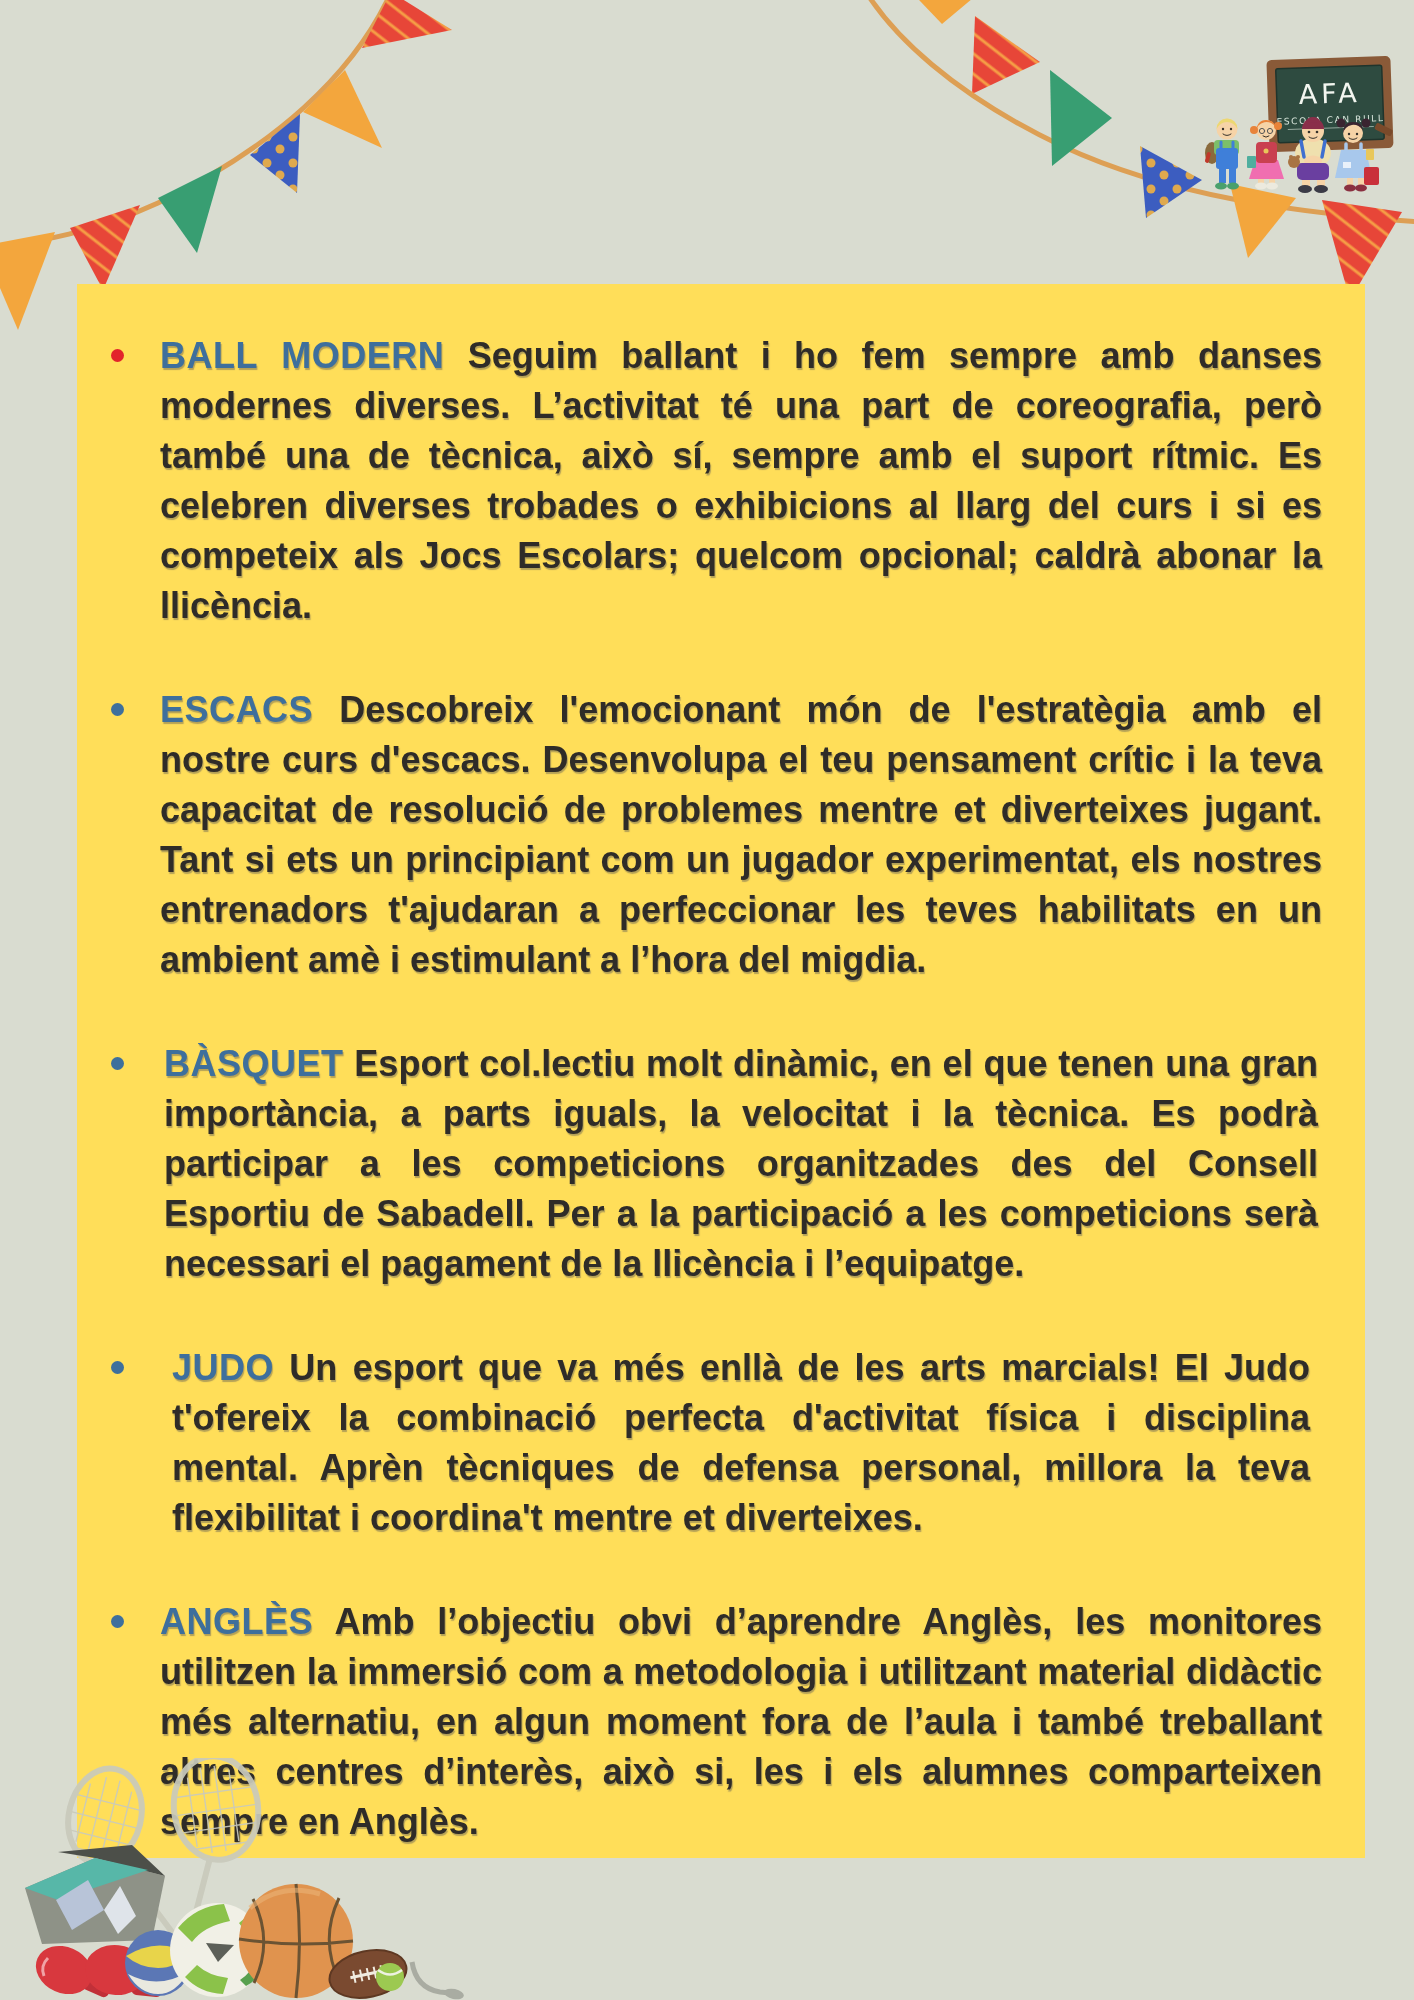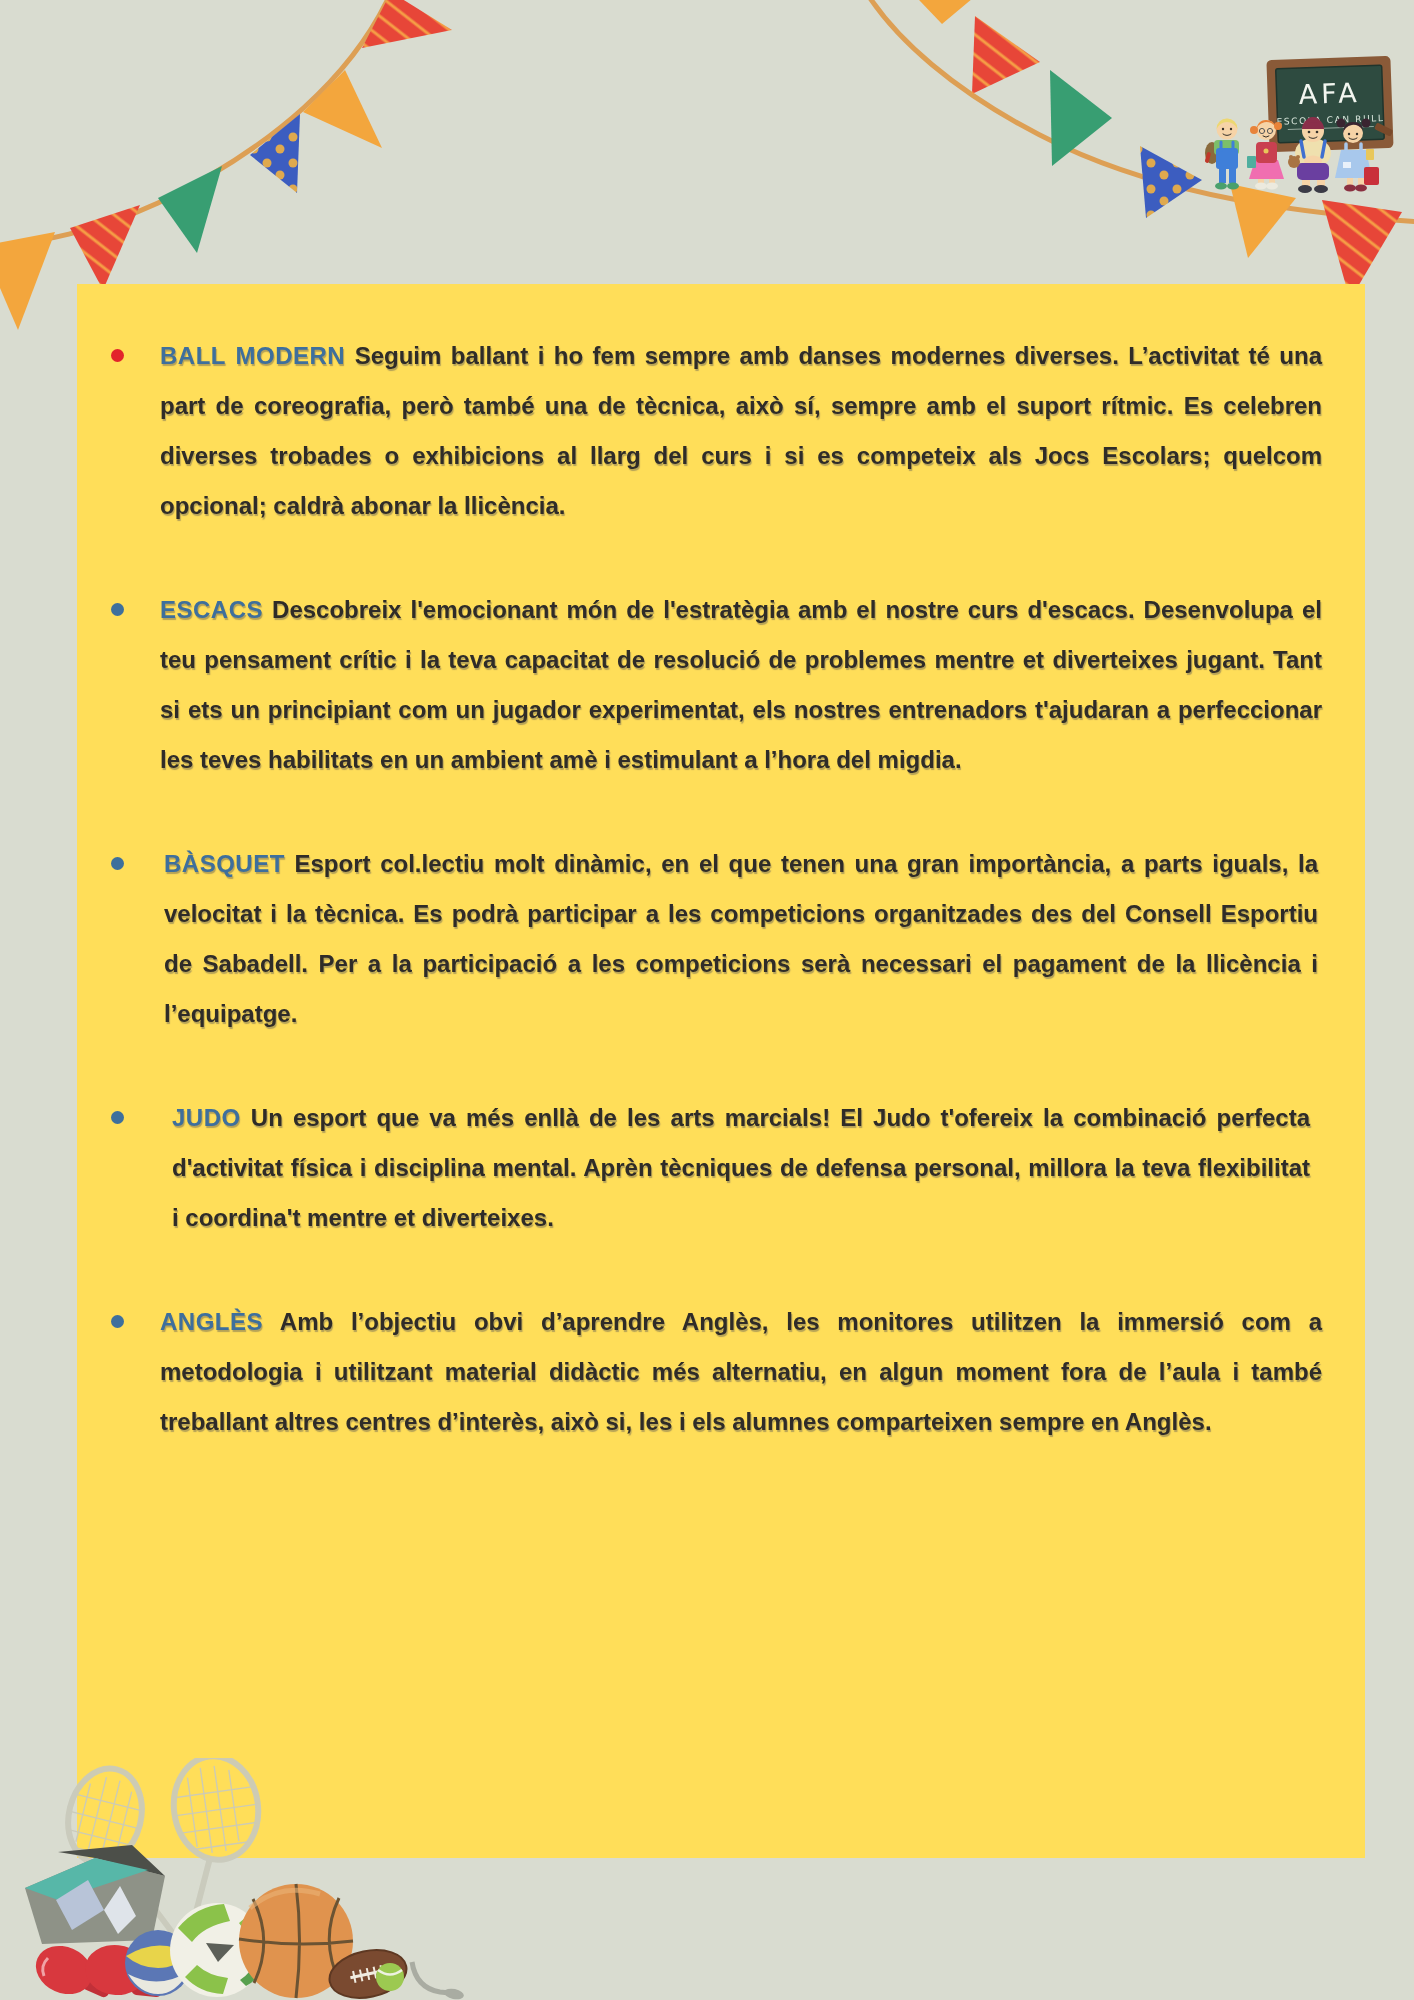--- a/index.html
+++ b/index.html
@@ -41,21 +41,21 @@
     background:var(--panel-yellow);
     box-sizing:border-box;
     padding:47px 43px 0 40px;
   }
   ul.activities{list-style:none;margin:0;padding:0;}
   li.activity{
     position:relative;
     padding-left:43px;
     text-align:justify;
     font-weight:bold;
-    font-size:24px;
+    font-size:36px;
     line-height:50px;
     color:var(--text-dark);
     text-shadow:1px 2px 1px rgba(108,102,86,.5);
   }
   li.activity + li.activity{margin-top:54px;}
   .dot{
     position:absolute;
     left:-6px;top:18px;
     width:13px;height:13px;
     border-radius:50%;

